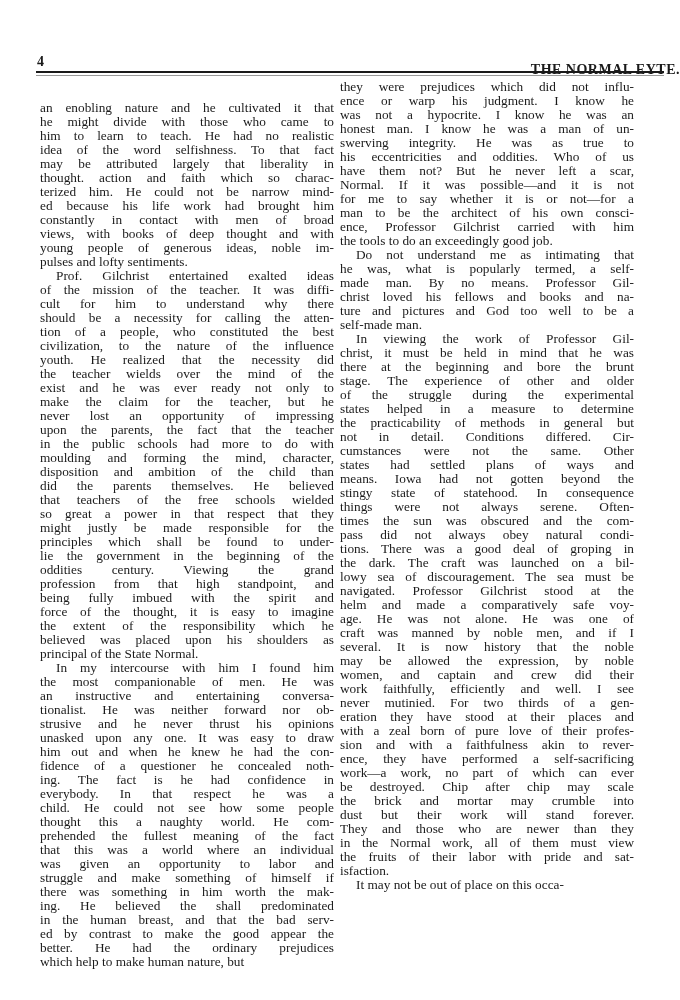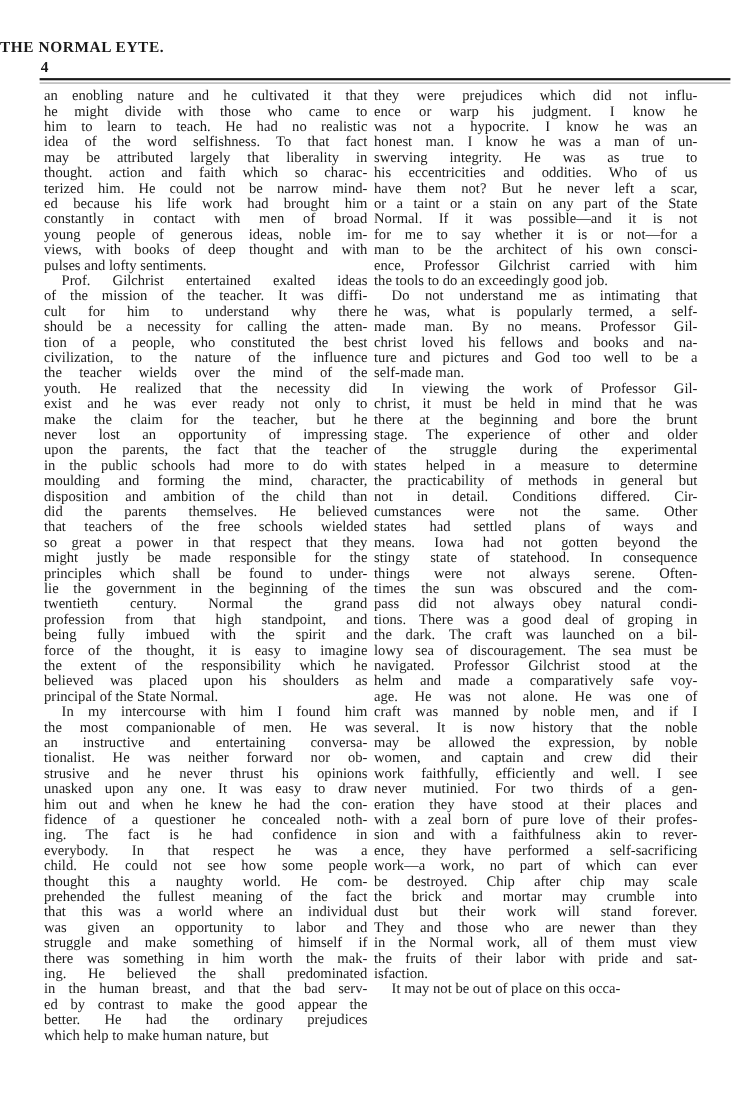--- a/index.html
+++ b/index.html
@@ -1,22 +1,22 @@
 <!DOCTYPE html>
 <html><head>
 <meta charset="utf-8">
 <style>
   html, body { margin: 0; padding: 0; background: #ffffff; }
   body { width: 680px; height: 1000px; position: relative; overflow: hidden; color: #1a1a1a; }
   .page-number { position: absolute; left: 37px; top: 54px; font-family: "Liberation Serif", serif; font-weight: bold; font-size: 14px; }
-  .page-title { position: absolute; left: 0; width: 680px; top: 36px; text-align: left; font-family: "Liberation Serif", serif; font-weight: bold; font-size: 14px; letter-spacing: 0.5px; }
+  .page-title { position: absolute; left: 0; width: 680px; top: 62px; text-align: right; font-family: "Liberation Serif", serif; font-weight: bold; font-size: 14px; letter-spacing: 0.5px; }
   .rule-thick { position: absolute; left: 36px; width: 628px; top: 71px; height: 2px; background: #1a1a1a; }
   .rule-thin { position: absolute; left: 36px; width: 628px; top: 75px; height: 1px; background: #9a9a9a; }
   .column { position: absolute; top: 80px; width: 294px; font-family: "Liberation Serif", serif; font-size: 13.3px; line-height: 14px; text-align: justify; }
-  .col-left { left: 40px; }
+  .col-left { left: 40px; margin-top: 21px; }
   .col-right { left: 340px; }
   .line { display: block; white-space: nowrap; text-align-last: justify; height: 14px; overflow: visible; }
   .line.last { text-align-last: left; }
   .line.indent { padding-left: 16px; }
 </style>
 </head>
 <body>
 
 <div>
   <span class="page-number">4</span>
@@ -27,45 +27,45 @@
   <div class="column col-left" id="col-left">
       <span class="line">an enobling nature and he cultivated it that</span>
       <span class="line">he might divide with those who came to</span>
       <span class="line">him to learn to teach. He had no realistic</span>
       <span class="line">idea of the word selfishness. To that fact</span>
       <span class="line">may be attributed largely that liberality in</span>
       <span class="line">thought. action and faith which so charac-</span>
       <span class="line">terized him. He could not be narrow mind-</span>
       <span class="line">ed because his life work had brought him</span>
       <span class="line">constantly in contact with men of broad</span>
+      <span class="line">views, with books of deep thought and with</span>
       <span class="line">young people of generous ideas, noble im-</span>
-      <span class="line">views, with books of deep thought and with</span>
       <span class="line last">pulses and lofty sentiments.</span>
       <span class="line indent">Prof. Gilchrist entertained exalted ideas</span>
       <span class="line">of the mission of the teacher. It was diffi-</span>
       <span class="line">cult for him to understand why there</span>
       <span class="line">should be a necessity for calling the atten-</span>
       <span class="line">tion of a people, who constituted the best</span>
       <span class="line">civilization, to the nature of the influence</span>
+      <span class="line">youth. He realized that the necessity did</span>
       <span class="line">the teacher wields over the mind of the</span>
-      <span class="line">youth. He realized that the necessity did</span>
       <span class="line">exist and he was ever ready not only to</span>
       <span class="line">make the claim for the teacher, but he</span>
       <span class="line">never lost an opportunity of impressing</span>
       <span class="line">upon the parents, the fact that the teacher</span>
       <span class="line">in the public schools had more to do with</span>
       <span class="line">moulding and forming the mind, character,</span>
       <span class="line">disposition and ambition of the child than</span>
       <span class="line">did the parents themselves. He believed</span>
       <span class="line">that teachers of the free schools wielded</span>
       <span class="line">so great a power in that respect that they</span>
       <span class="line">might justly be made responsible for the</span>
       <span class="line">principles which shall be found to under-</span>
       <span class="line">lie the government in the beginning of the</span>
-      <span class="line">twentieth century. Normal the grand</span>
+      <span class="line">oddities century. Viewing the grand</span>
       <span class="line">profession from that high standpoint, and</span>
       <span class="line">being fully imbued with the spirit and</span>
       <span class="line">force of the thought, it is easy to imagine</span>
       <span class="line">the extent of the responsibility which he</span>
       <span class="line">believed was placed upon his shoulders as</span>
       <span class="line last">principal of the State Normal.</span>
       <span class="line indent">In my intercourse with him I found him</span>
       <span class="line">the most companionable of men. He was</span>
       <span class="line">an instructive and entertaining conversa-</span>
       <span class="line">tionalist. He was neither forward nor ob-</span>
@@ -89,21 +89,20 @@
       <span class="line last">which help to make human nature, but</span>
     </div>
   <div class="column col-right" id="col-right">
       <span class="line">they were prejudices which did not influ-</span>
       <span class="line">ence or warp his judgment. I know he</span>
       <span class="line">was not a hypocrite. I know he was an</span>
       <span class="line">honest man. I know he was a man of un-</span>
       <span class="line">swerving integrity. He was as true to</span>
       <span class="line">his eccentricities and oddities. Who of us</span>
       <span class="line">have them not? But he never left a scar,</span>
-      <span class="line">or a taint or a stain on any part of the State</span>
       <span class="line">Normal. If it was possible—and it is not</span>
       <span class="line">for me to say whether it is or not—for a</span>
       <span class="line">man to be the architect of his own consci-</span>
       <span class="line">ence, Professor Gilchrist carried with him</span>
       <span class="line last">the tools to do an exceedingly good job.</span>
       <span class="line indent">Do not understand me as intimating that</span>
       <span class="line">he was, what is popularly termed, a self-</span>
       <span class="line">made man. By no means. Professor Gil-</span>
       <span class="line">christ loved his fellows and books and na-</span>
       <span class="line">ture and pictures and God too well to be a</span>

